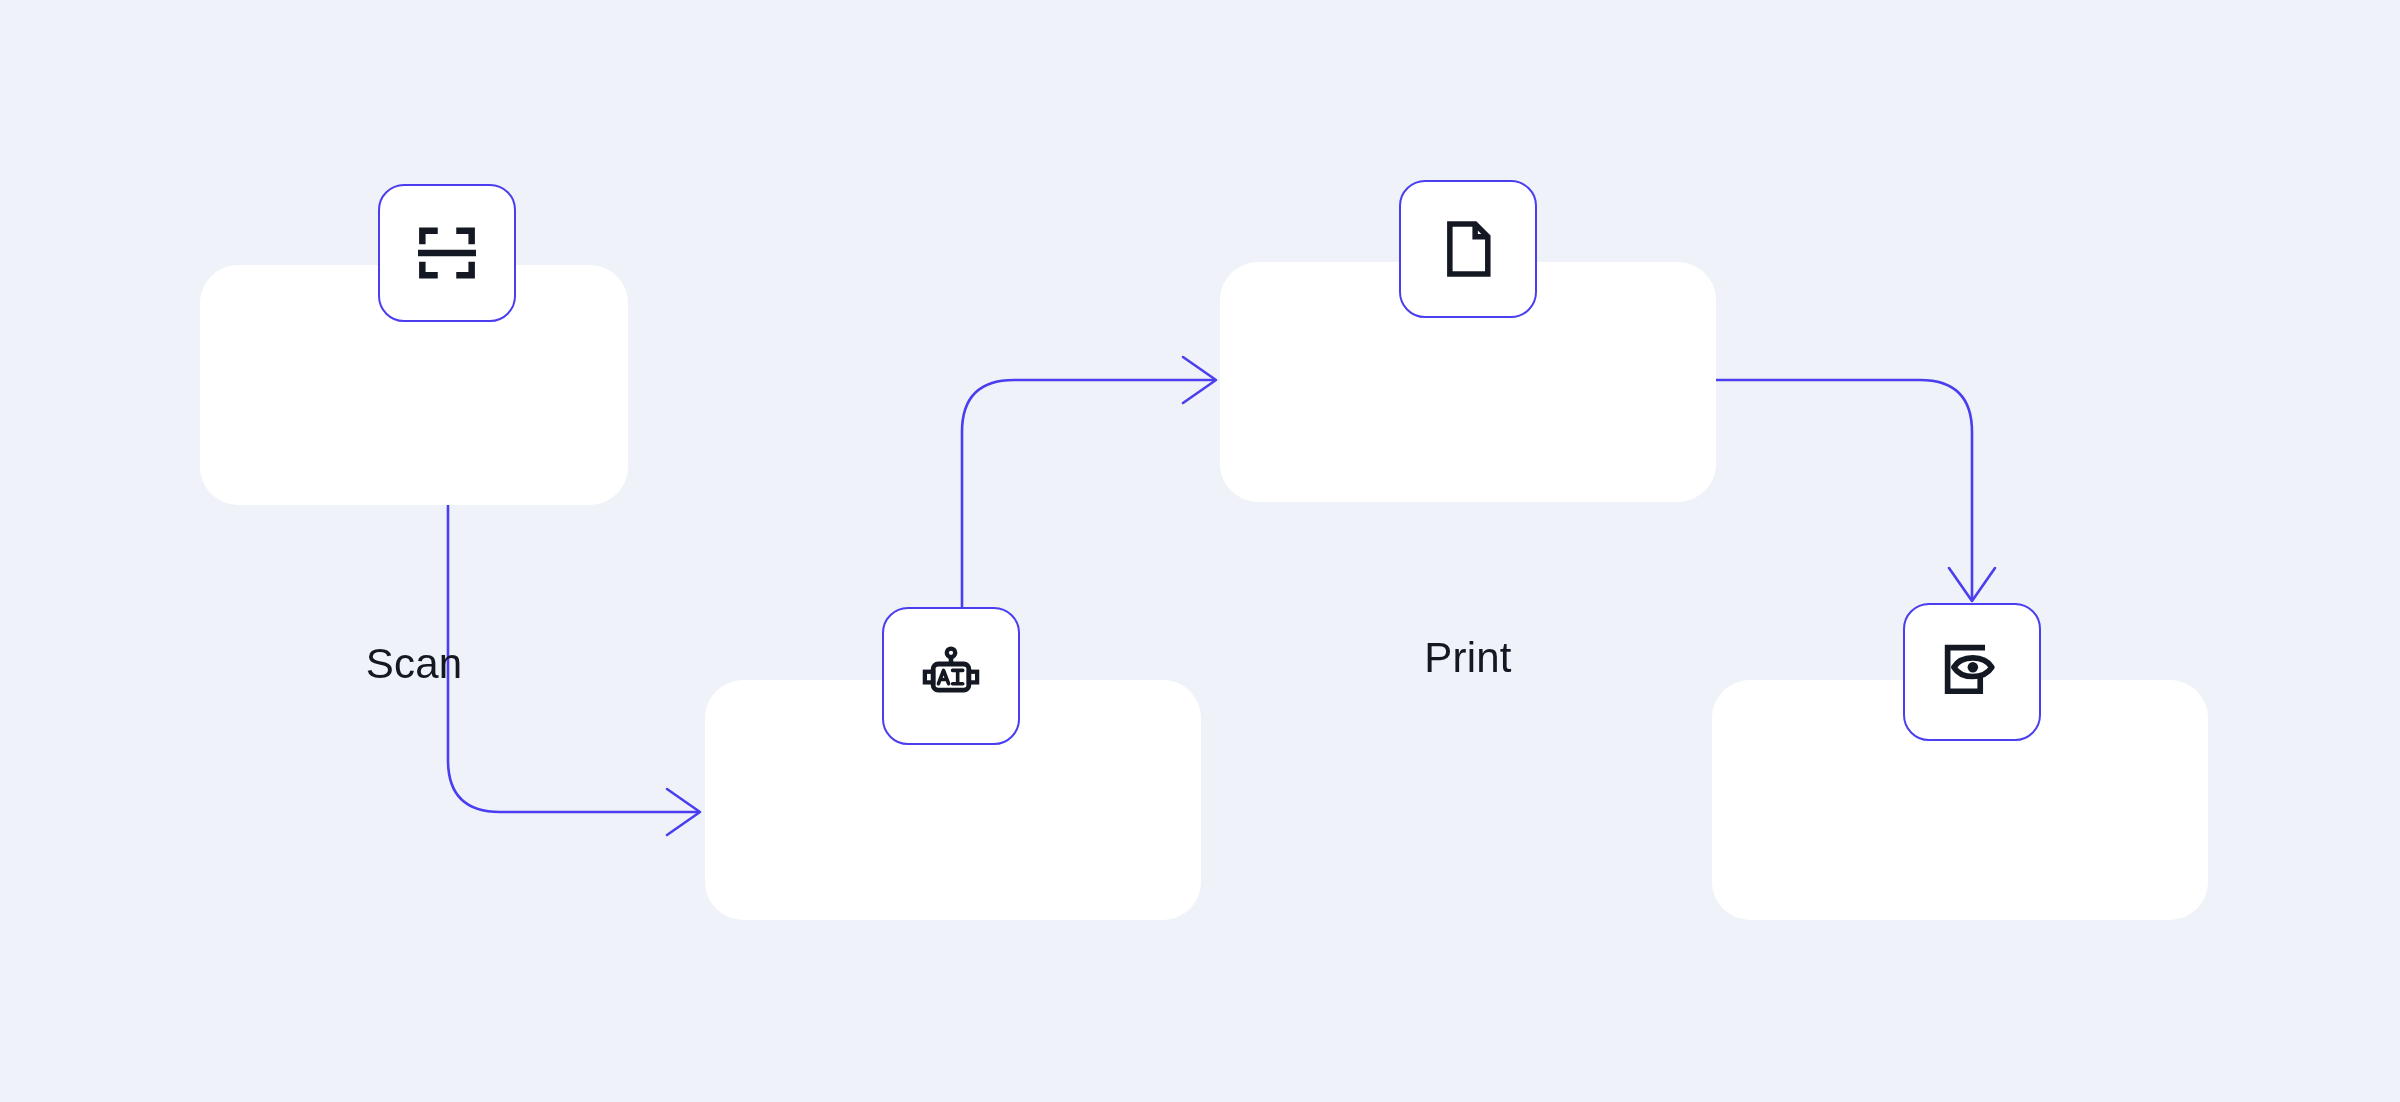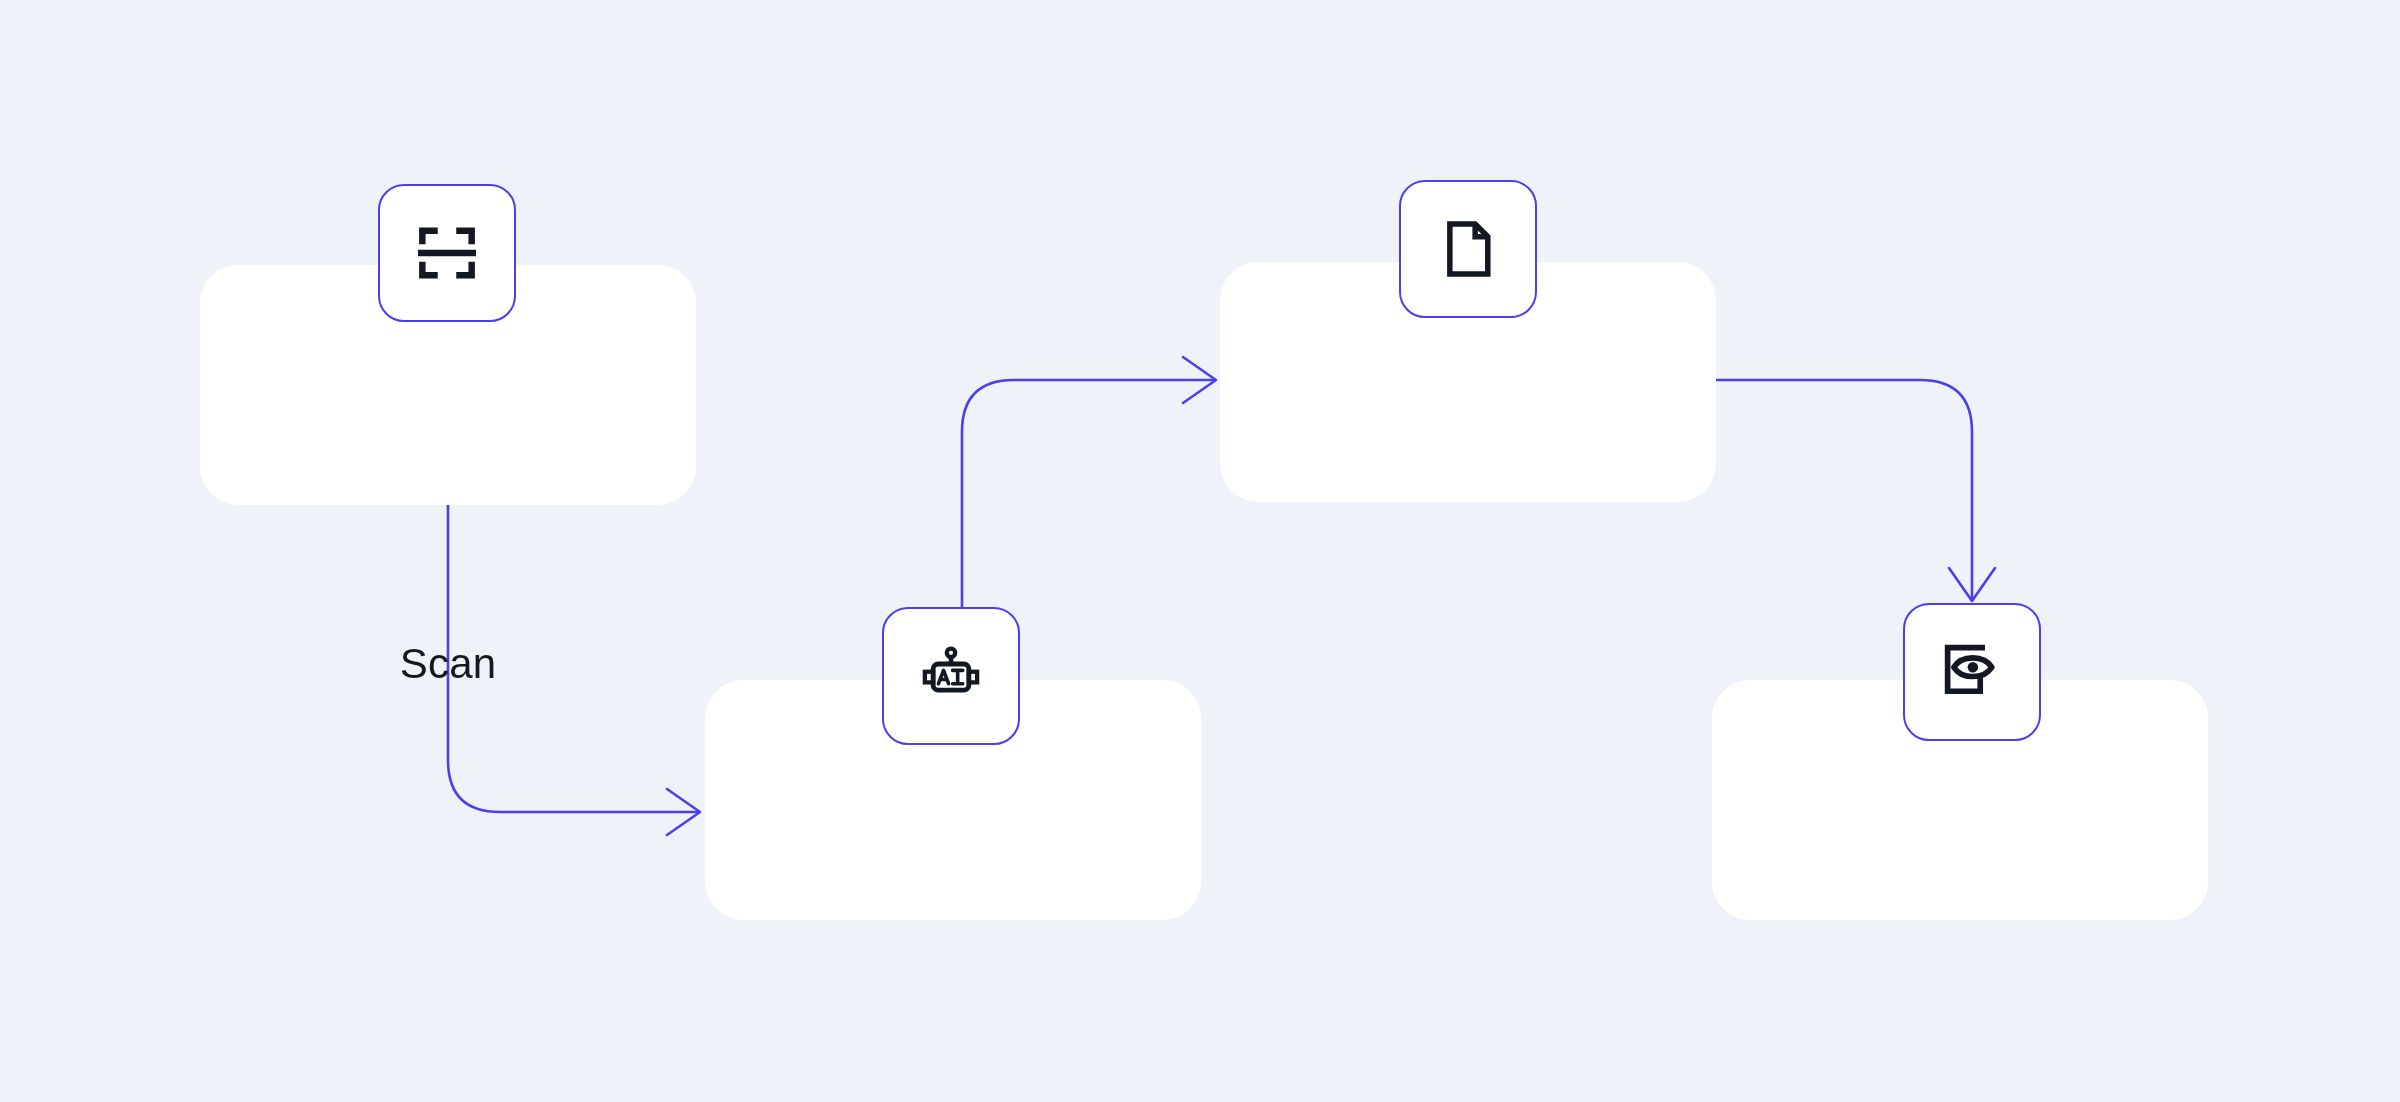--- a/index.html
+++ b/index.html
@@ -75,21 +75,21 @@
     display: flex;
     align-items: center;
     justify-content: center;
     z-index: 4;
   }
   .icon-chip svg {
     display: block;
   }
 
   
-  #node-scan      { left: 200px;  top: 265px; width: 496px; height: 240px; }
+  #node-scan      { left: 200px;  top: 265px; width: 428px; height: 240px; }
   #node-ai        { left: 705px;  top: 680px; width: 496px; height: 240px; }
   #node-print     { left: 1220px; top: 262px; width: 496px; height: 240px; }
   #node-fit       { left: 1712px; top: 680px; width: 496px; height: 240px; }
 
   #chip-scan      { left: 378px;  top: 184px; }
   #chip-ai        { left: 882px;  top: 607px; }
   #chip-print     { left: 1399px; top: 180px; }
   #chip-fit       { left: 1903px; top: 603px; }
 
   #label-scan     { top: 378px; }
@@ -159,20 +159,21 @@
 
         <path d="M7.3 14.9 L9.2 9.9 L11.1 14.9 M7.95 13.3 H10.45" fill="none" stroke="#141822" stroke-width="1.35" stroke-linecap="round" stroke-linejoin="round"></path>
 
         <path d="M12.6 9.9 H16.4 M14.5 9.9 V14.9 M12.6 14.9 H16.4" fill="none" stroke="#141822" stroke-width="1.35" stroke-linecap="round"></path>
       </svg>
     </span>
   </div>
 
   <div class="node" id="node-print">
     <div class="node-card"></div>
+    <div class="node-label" id="label-print">Print</div>
   </div>
   <div class="icon-chip" id="chip-print">
     <span>
       <svg width="66" height="66" viewBox="0 0 24 24" xmlns="http://www.w3.org/2000/svg">
         <path d="M5.4 2.9 H14.6 L19.2 7.5 V21.1 H5.4 Z" fill="none" stroke="#141822" stroke-width="2" stroke-linejoin="miter"></path>
         <path d="M14.6 2.9 V7.5 H19.2" fill="none" stroke="#141822" stroke-width="2" stroke-linejoin="miter"></path>
       </svg>
     </span>
   </div>
 

